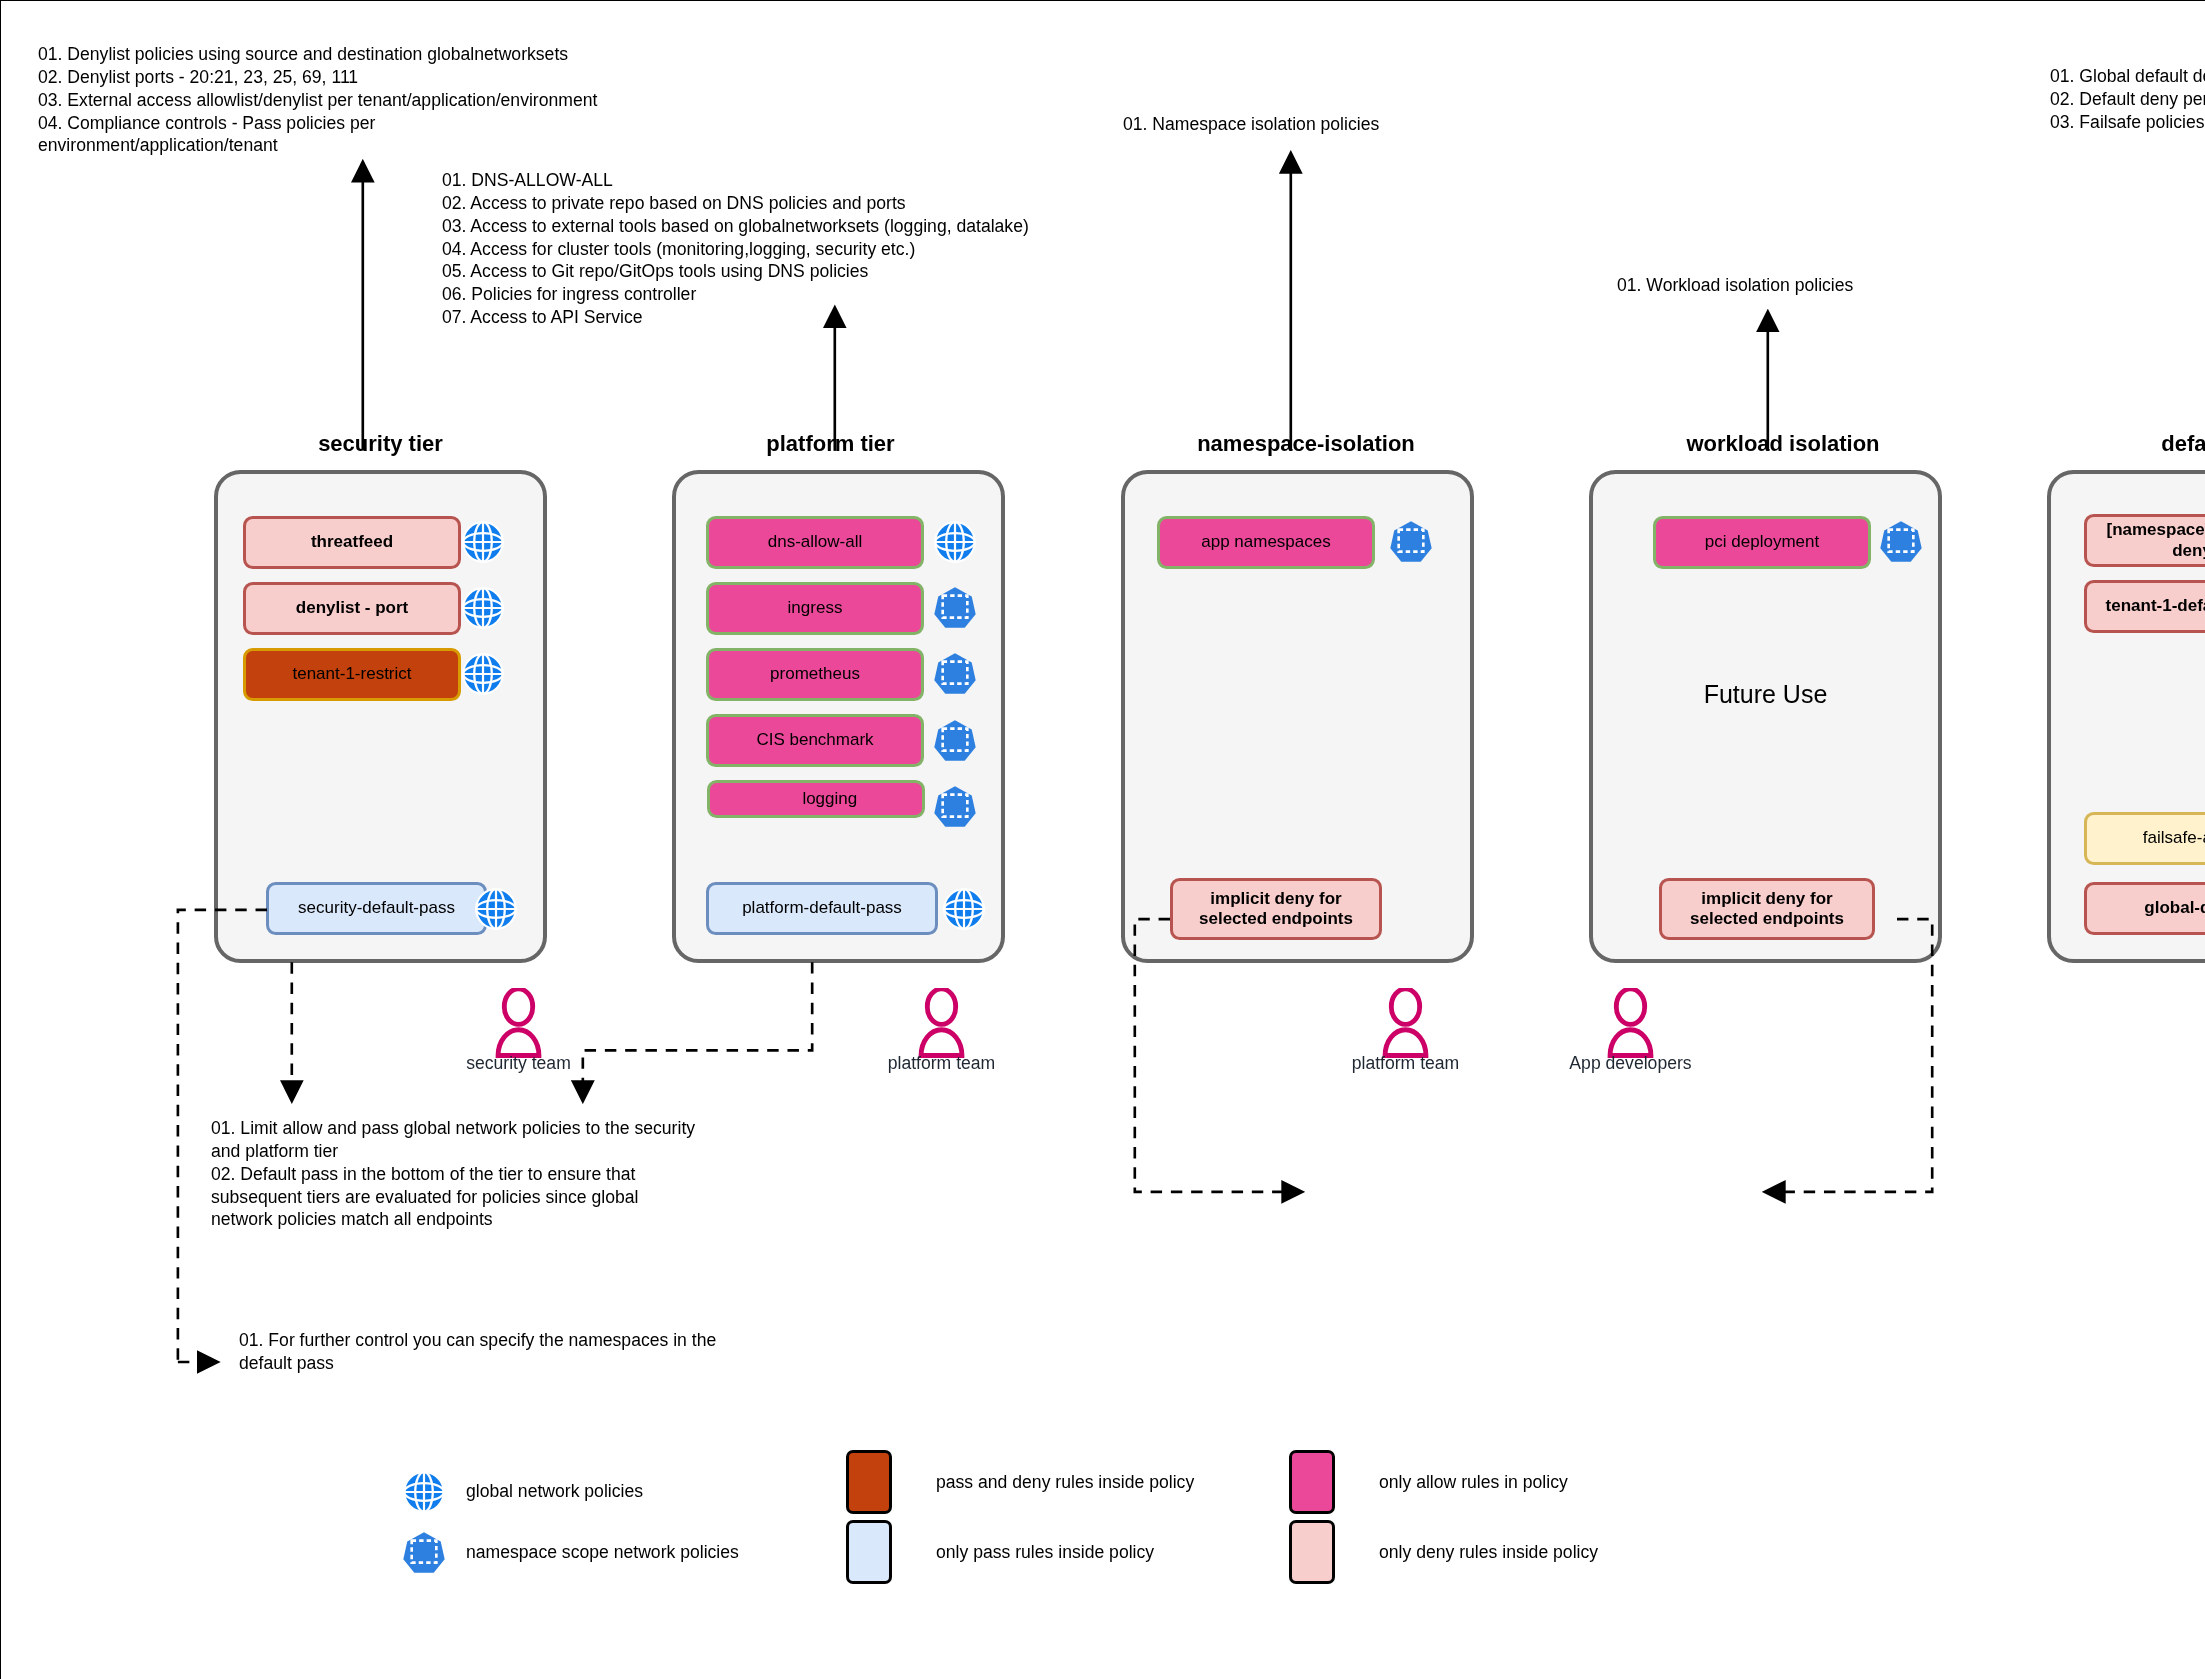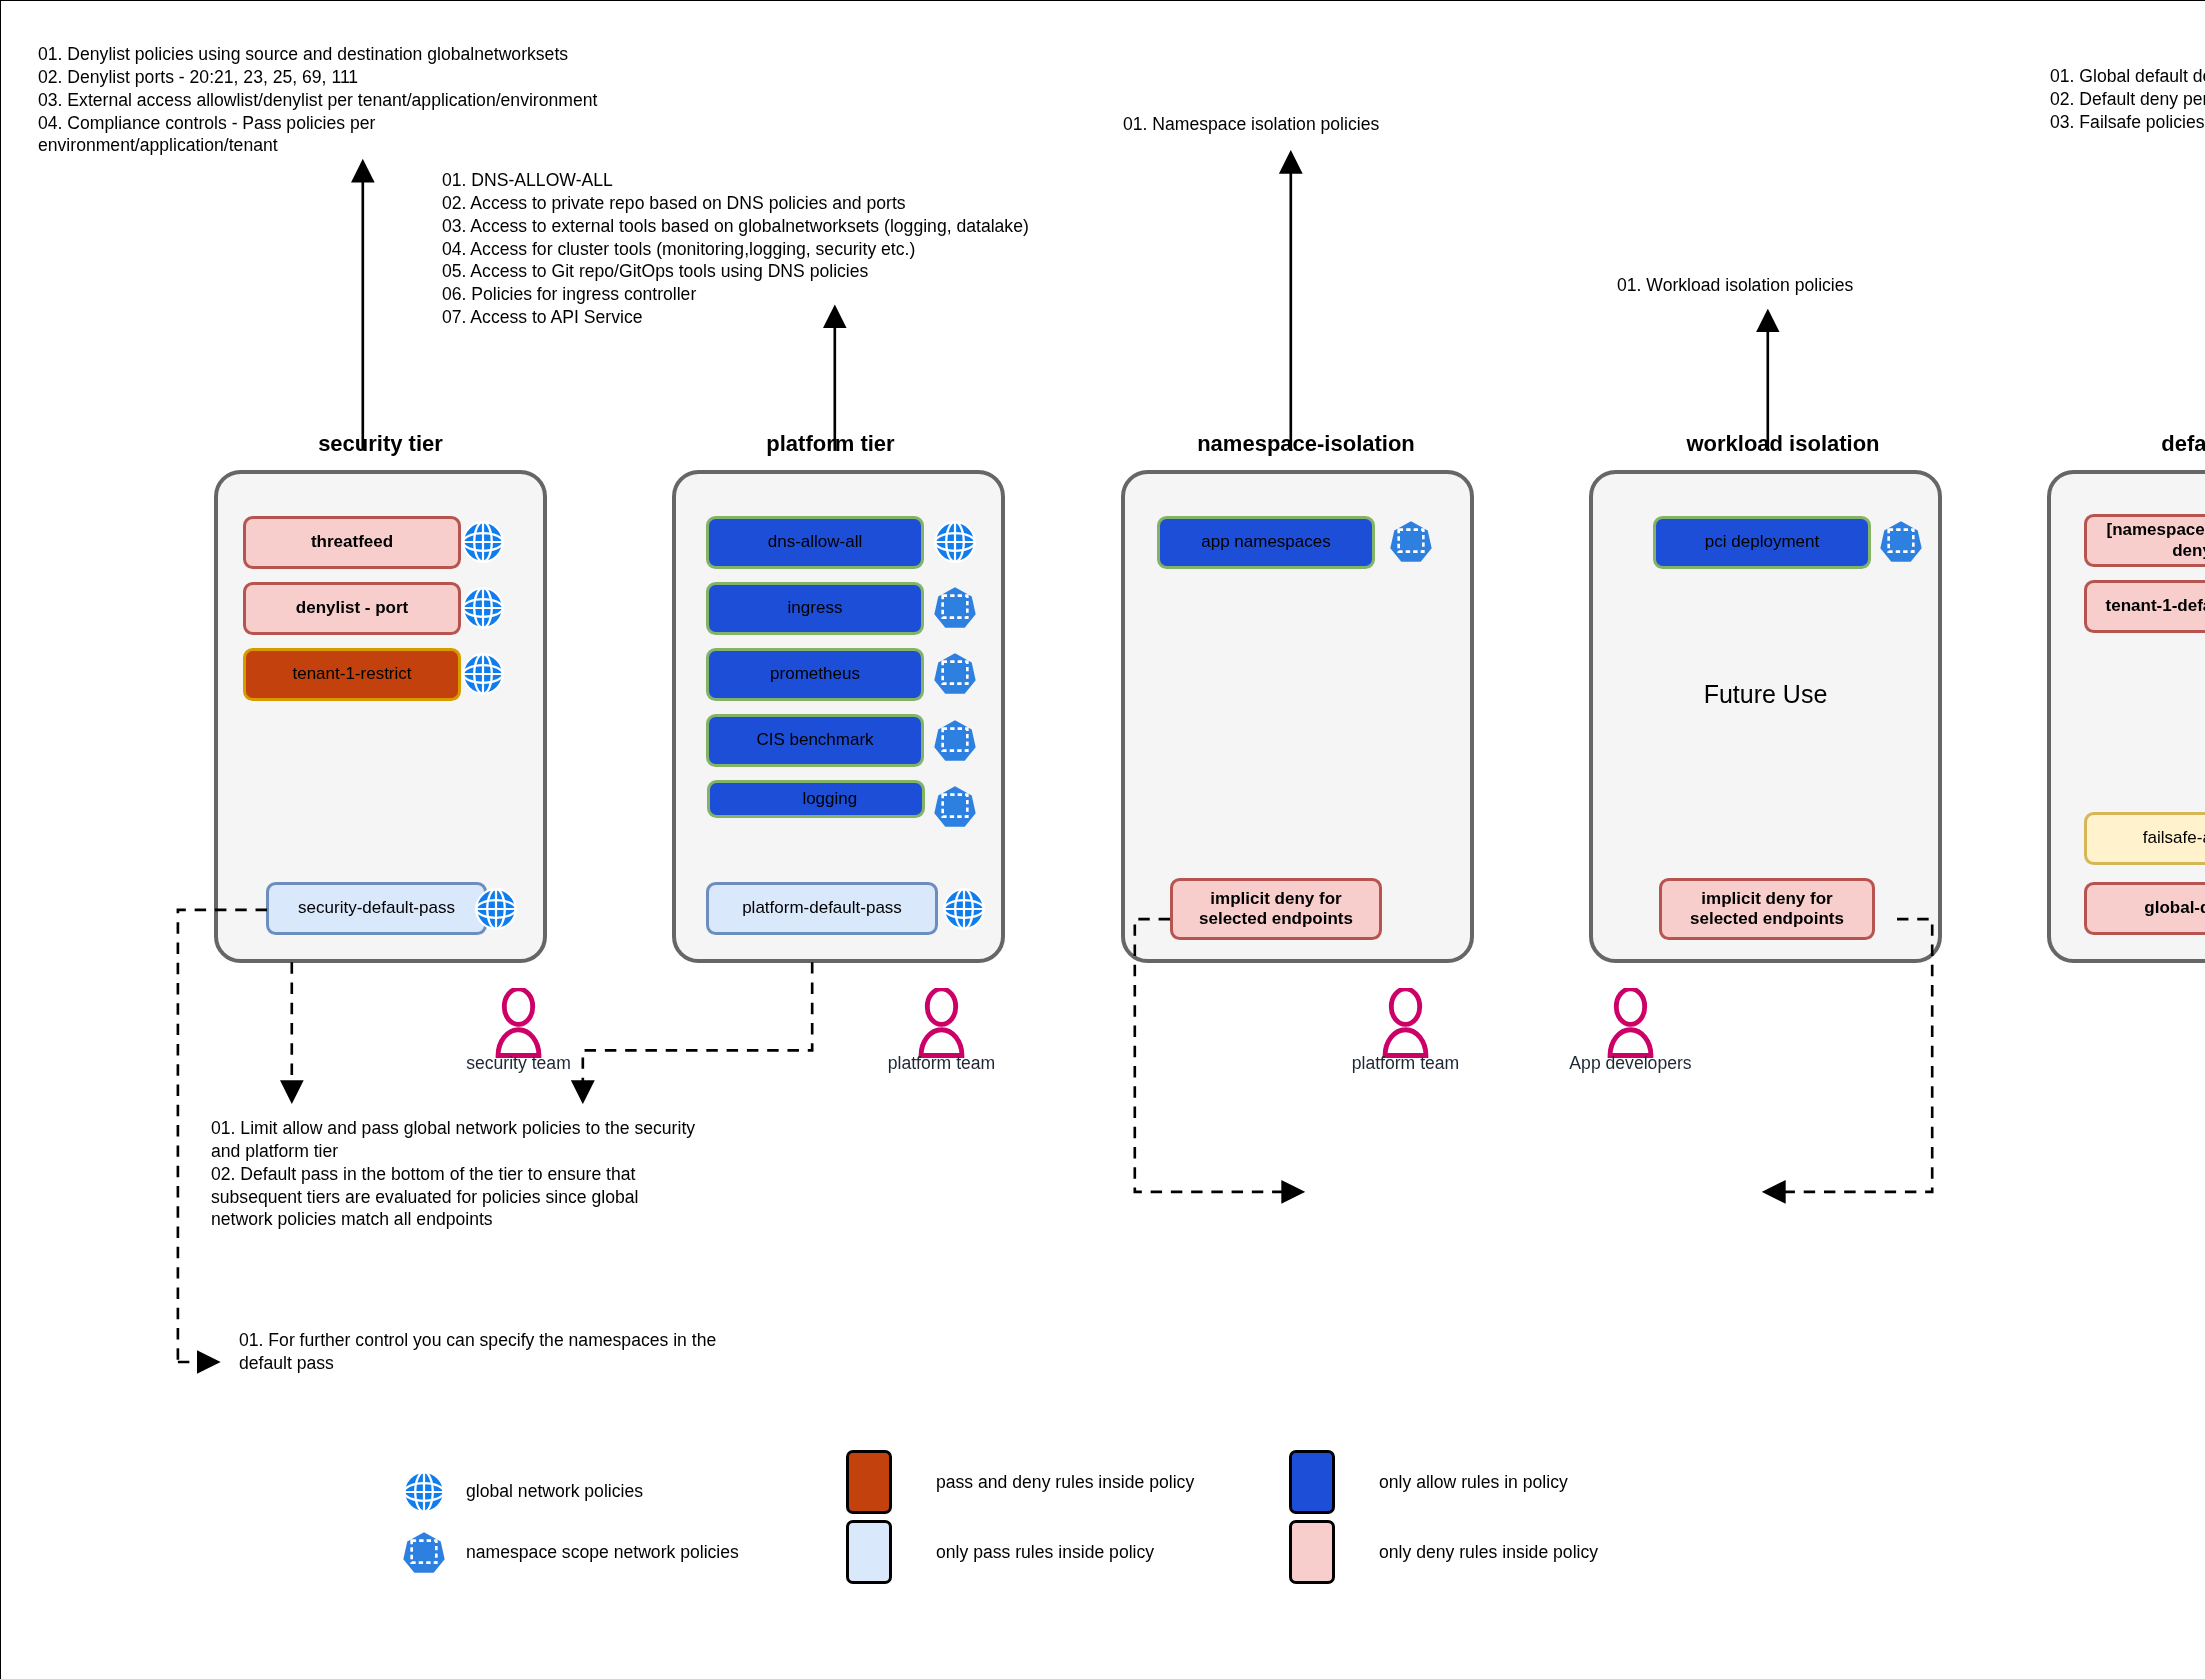--- a/index.html
+++ b/index.html
@@ -10,21 +10,21 @@
   .note-c{text-align:center;}
 
   .tier-title{position:absolute;font-size:22px;font-weight:bold;color:#000;text-align:center;}
 
   .tier{position:absolute;background:#f5f5f5;border:4px solid #666666;border-radius:26.5px;box-sizing:border-box;}
 
   .pbox{position:absolute;box-sizing:border-box;border-radius:9.7px;border:3.1px solid;
         display:flex;align-items:center;justify-content:center;text-align:center;
         font-size:17px;line-height:1.18;color:#000;padding:1.8px 4.4px;}
   .p-red   {background:#f8cecc;border-color:#b85450;font-weight:bold;}
-  .p-green {background:#1d4ed8;border-color:#82b366;}
+  .p-green {background:#ec4899;border-color:#82b366;}
   .p-blue  {background:#dae8fc;border-color:#6c8ebf;}
   .p-orange{background:#c2410c;border-color:#d79b00;}
   .p-yellow{background:#fff2cc;border-color:#d6b656;}
 
   .future{position:absolute;font-size:25px;color:#000;text-align:center;}
 
   .icon{position:absolute;}
   .icon svg{display:block;width:100%;height:100%;}
 
   .person{position:absolute;}

